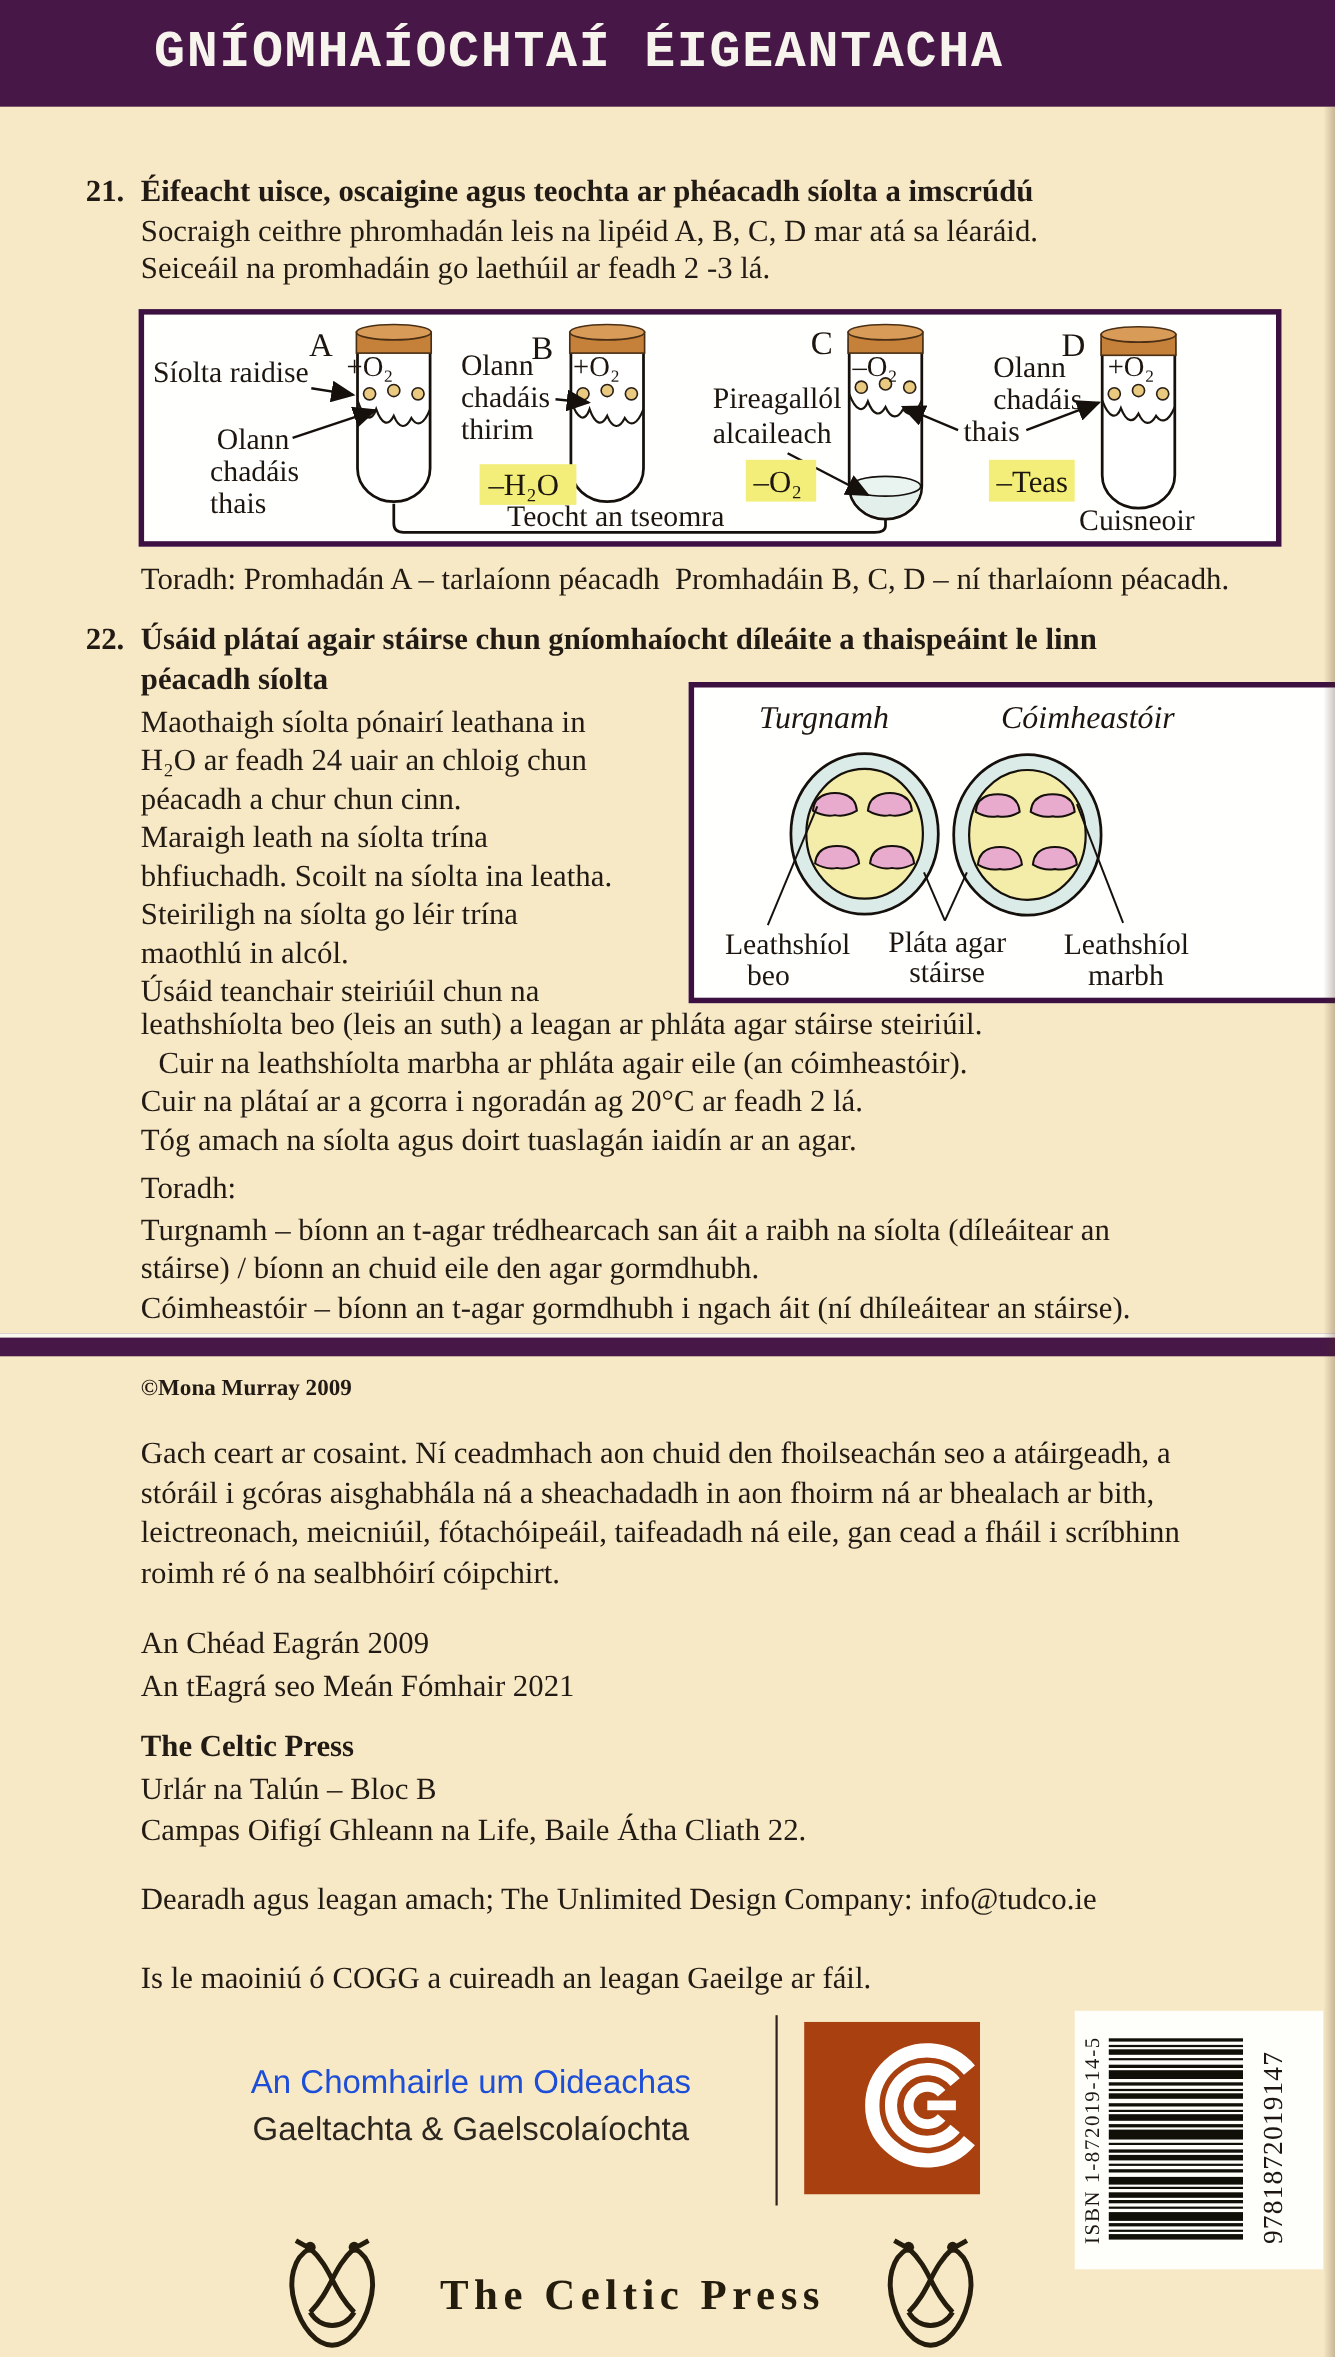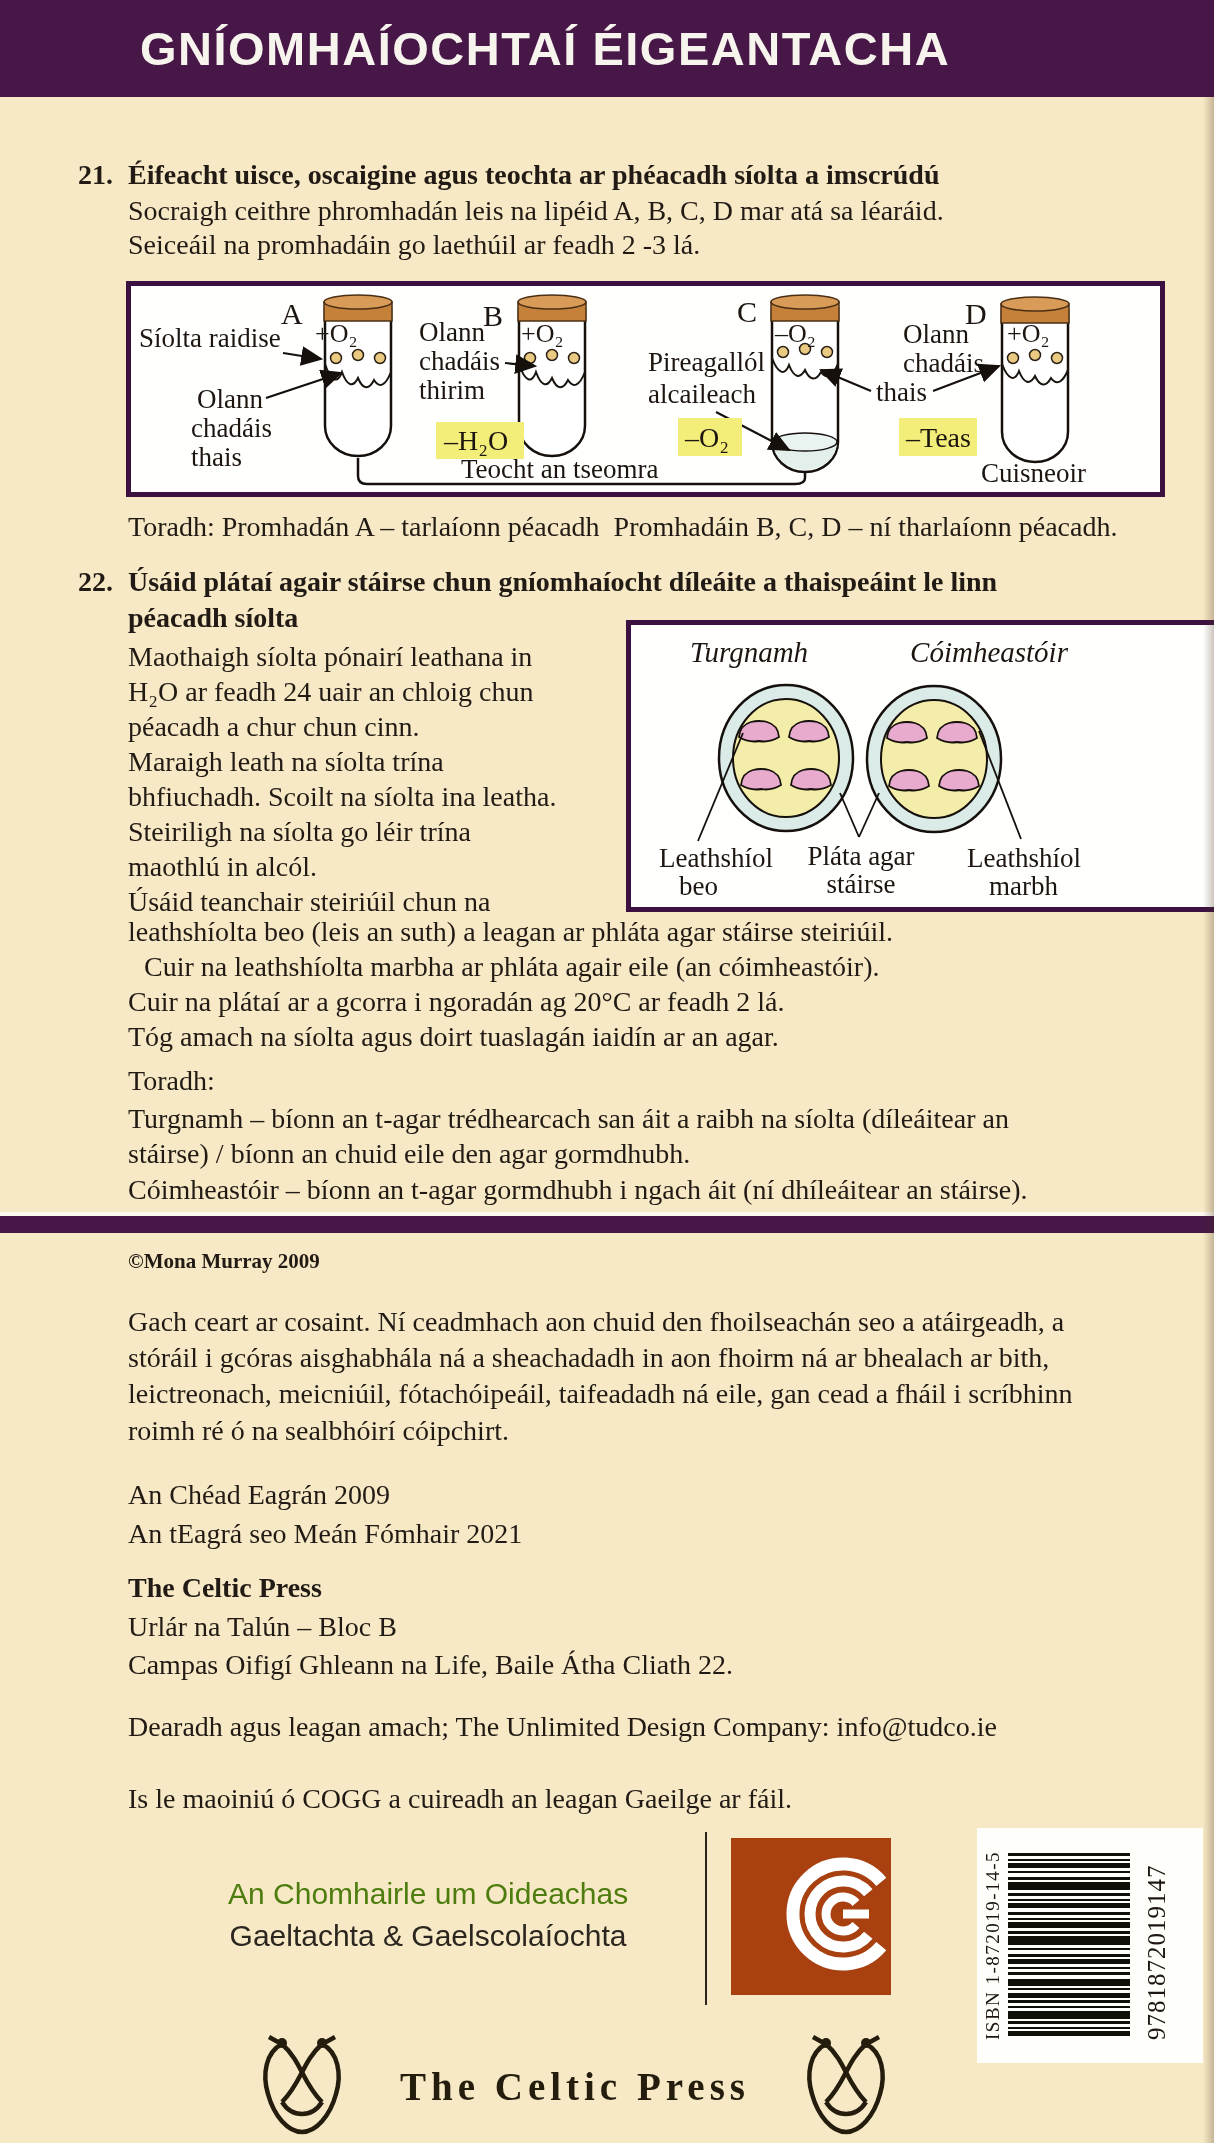--- a/index.html
+++ b/index.html
@@ -1,21 +1,21 @@
 <!DOCTYPE html>
 <html><head>
 <meta charset="utf-8">
 <style>
   html,body{margin:0;padding:0;background:#777;}
   .page{position:relative;width:1214px;height:2143px;background:#f7e9c5;overflow:hidden;
         font-family:"Liberation Serif","DejaVu Serif",serif;color:#221b15;}
   .t{position:absolute;white-space:pre;font-size:28px;line-height:1.05;}
   .b{font-weight:bold;}
   .banner{position:absolute;left:0;top:0;width:1214px;height:97px;background:#471747;display:flex;align-items:center;}
-  .banner h1{margin:0 0 0 140px;font-family:Liberation Sans, sans-serif;font-weight:bold;
+  .banner h1{margin:0 0 0 140px;font-family:Liberation Mono, monospace;font-weight:bold;
              font-size:47px;color:#f7f4ee;letter-spacing:1.5px;}
   .fig{position:absolute;background:#fffffd;border:5px solid #3c1040;box-sizing:border-box;}
   .divider{position:absolute;left:0;top:1212px;width:1214px;height:21px;background:#471747;border-top:4px solid #fbf8ee;box-sizing:border-box;}
   .sans{font-family:"Liberation Sans","DejaVu Sans",sans-serif;}
   svg text{font-family:"Liberation Serif","DejaVu Serif",serif;fill:#1d1610;}
   .scan-edge{position:absolute;right:0;top:97px;width:11px;height:2046px;
              background:linear-gradient(to right,rgba(0,0,0,0),rgba(70,45,30,.28));}
   .vline{position:absolute;left:705px;top:1832px;width:2px;height:173px;background:#2a241c;}
   .barcode{position:absolute;left:977px;top:1828px;width:226px;height:235px;background:#fefefb;}
   .press{position:absolute;left:340px;top:2064px;width:470px;text-align:center;
@@ -201,21 +201,21 @@
   <div class="t" style="left:128px;top:1480px;">An Chéad Eagrán 2009</div>
   <div class="t" style="left:128px;top:1519px;">An tEagrá seo Meán Fómhair 2021</div>
 
   <div class="t b" style="left:128px;top:1573px;font-size:28px;">The Celtic Press</div>
   <div class="t" style="left:128px;top:1612px;">Urlár na Talún – Bloc B</div>
   <div class="t" style="left:128px;top:1650px;">Campas Oifigí Ghleann na Life, Baile Átha Cliath 22.</div>
 
   <div class="t" style="left:128px;top:1712px;">Dearadh agus leagan amach; The Unlimited Design Company: info@tudco.ie</div>
   <div class="t" style="left:128px;top:1784px;">Is le maoiniú ó COGG a cuireadh an leagan Gaeilge ar fáil.</div>
 
-  <div class="t sans" style="left:228px;top:1878px;width:400px;text-align:center;font-size:30px;color:#4d7c0f;">An Chomhairle um Oideachas</div>
+  <div class="t sans" style="left:228px;top:1878px;width:400px;text-align:center;font-size:30px;color:#1d4ed8;">An Chomhairle um Oideachas</div>
   <div class="t sans" style="left:228px;top:1920px;width:400px;text-align:center;font-size:30px;color:#2b261f;">Gaeltachta &amp; Gaelscolaíochta</div>
   <div class="vline"></div>
 
   <svg style="position:absolute;left:731px;top:1838px;" width="160" height="157" viewBox="0 0 160 157">
     <rect x="0" y="0" width="160" height="157" fill="#a8400f"></rect>
     <g stroke="#ffffff" fill="none">
       <path d="M150.3,108.1 A50,50 0 1 1 150.3,43.9" stroke-width="13"></path>
       <path d="M137.3,97.2 A33,33 0 1 1 137.3,54.8" stroke-width="11"></path>
       <path d="M125,87 A17,17 0 1 1 125,65" stroke-width="9"></path>
       <path d="M112,76 H138" stroke-width="9"></path>

